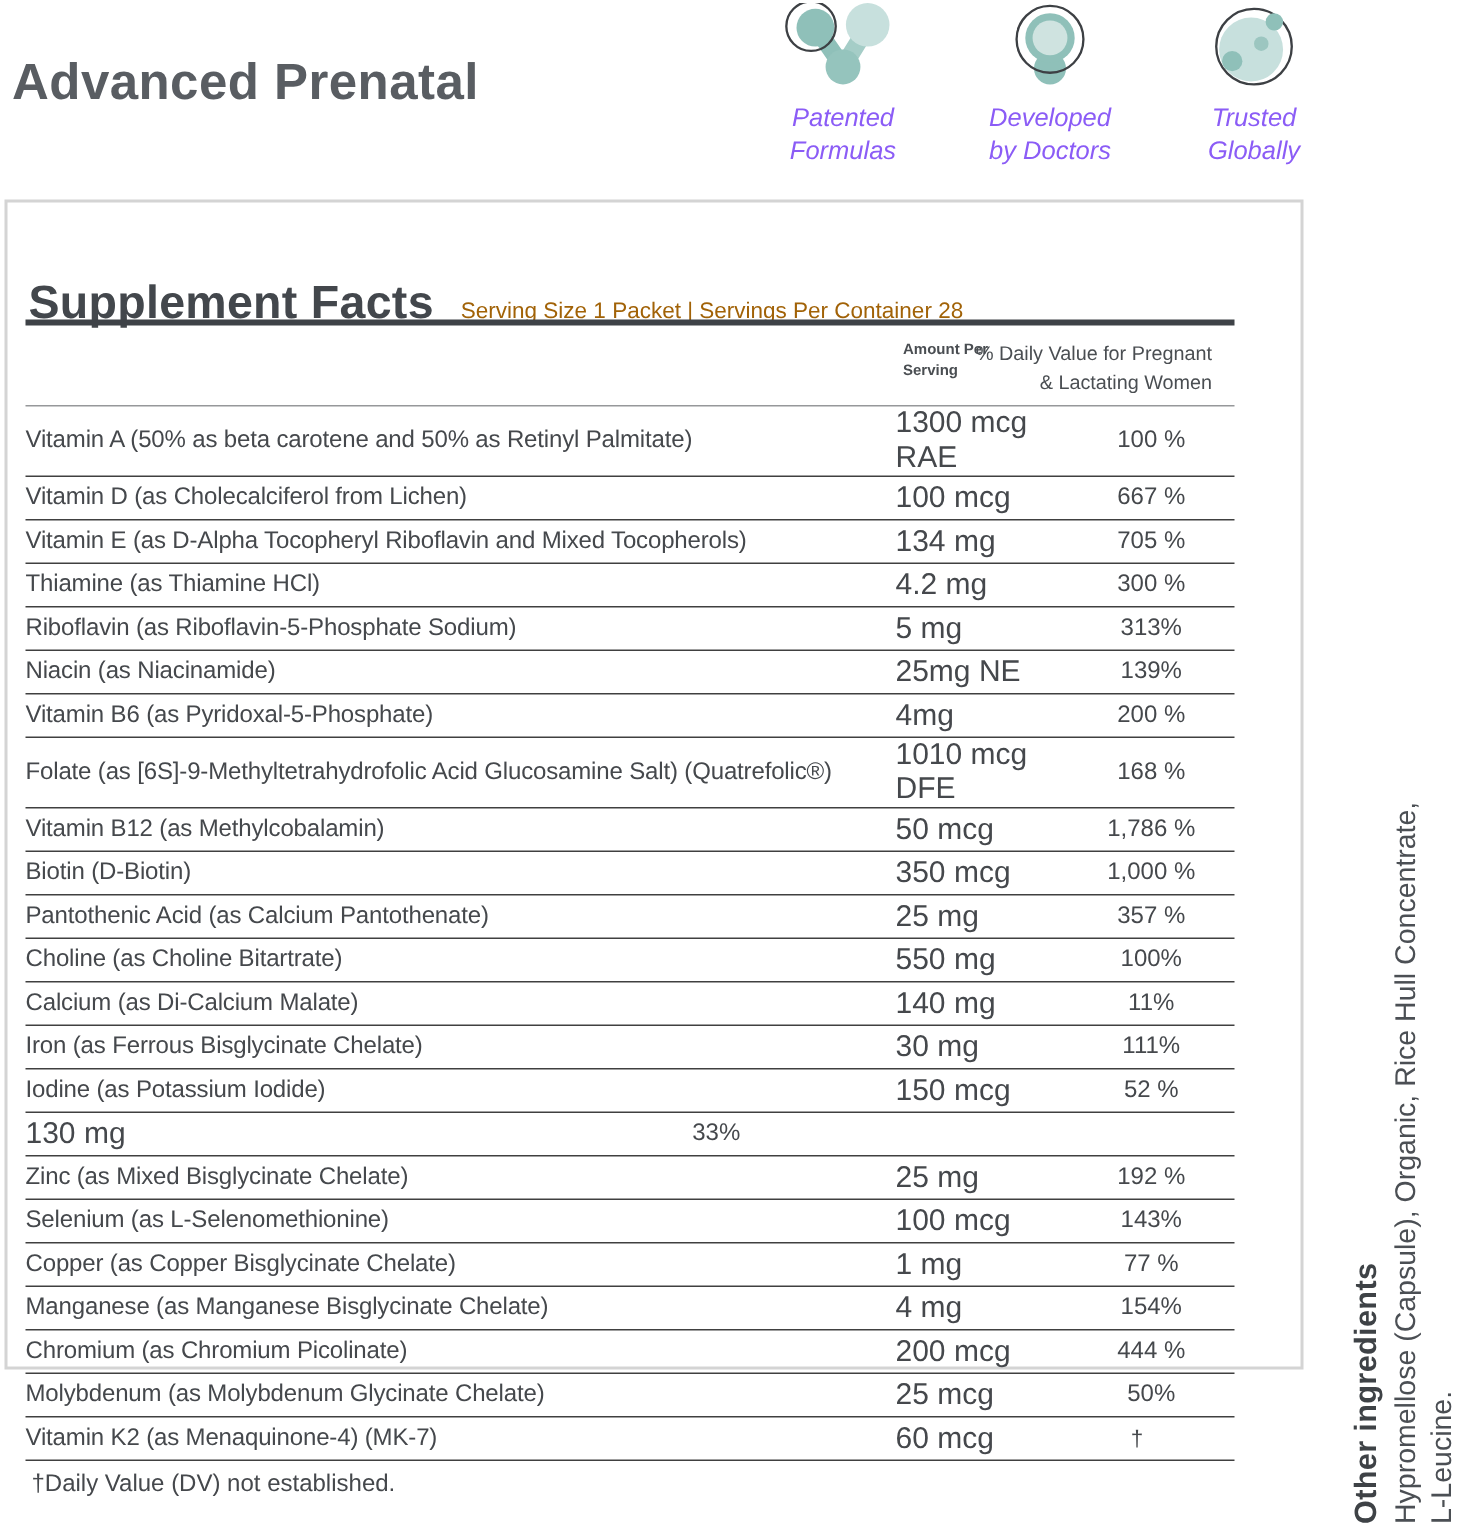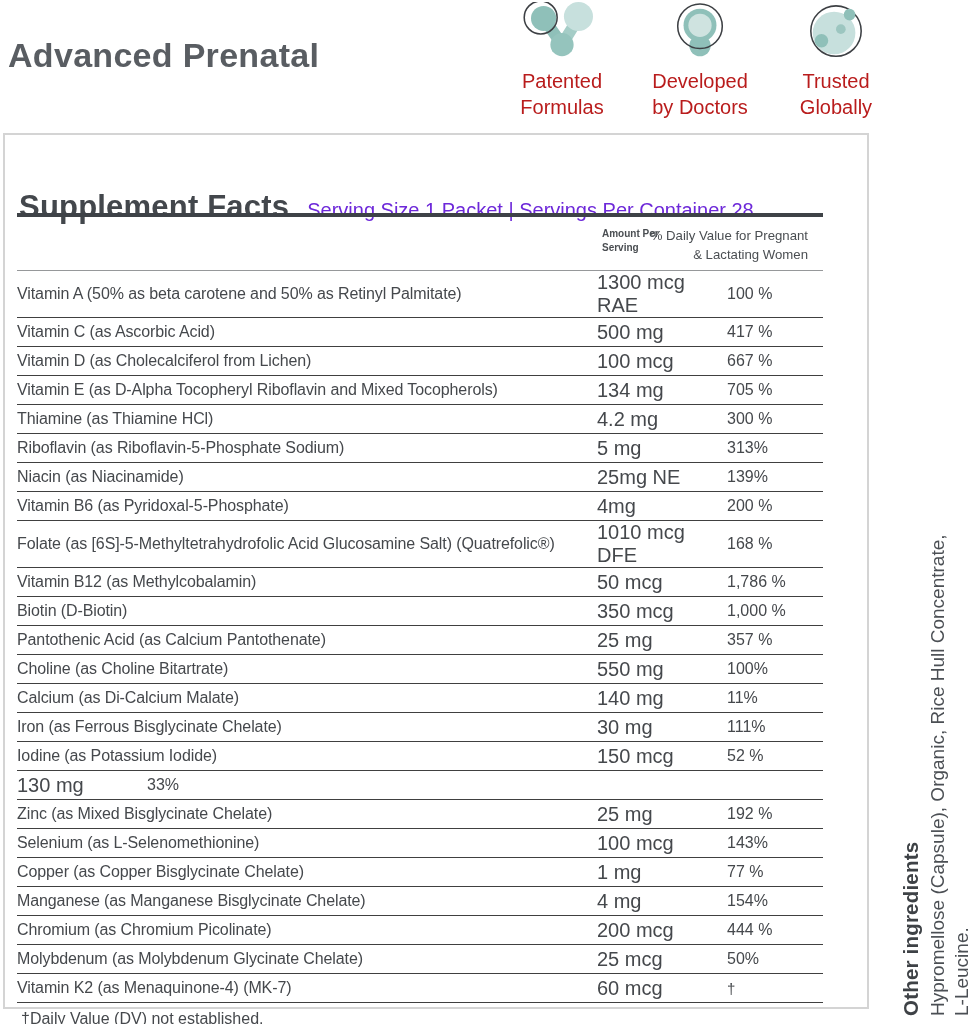--- a/index.html
+++ b/index.html
@@ -12,35 +12,36 @@
   .product-title {
     position:absolute; left:8px; top:36px; margin:0;
     font-size:34px; font-weight:600; letter-spacing:0.3px; color:#595d62;
   }
   .badge { position:absolute; top:2px; width:132px; text-align:center; }
   .badge-1 { left:496px; }
   .badge-2 { left:634px; }
   .badge-3 { left:770px; }
   .badge-icon { height:62px; display:flex; align-items:center; justify-content:center; }
   .badge-label {
-    margin-top:4px; font-size:20px; line-height:1.32; color:#b91c1c;
+    margin-top:4px; font-size:17px; line-height:1.32; color:#8b5cf6;
     white-space:pre-line;
+    font-style:italic;
   }
 
   
   .panel {
-    position:absolute; left:3px; top:133px; width:866px; height:876px;
+    position:absolute; left:3px; top:133px; width:866px; height:780px;
     border:2px solid #d4d4d4; box-sizing:border-box; background:#fff;
   }
   .sf-title-row {
     position:absolute; left:14px; top:20px; display:flex; align-items:baseline; gap:18px;
     white-space:nowrap;
   }
   .sf-title { font-size:31px; font-weight:700; color:#43474c; letter-spacing:0.2px; margin:0; }
-  .sf-serving { font-size:20px; color:#6d28d9;margin-top:44px; }
+  .sf-serving { font-size:15px; color:#a16207;margin-top:44px; }
   .thick-rule {
     position:absolute; left:12px; top:78px; width:806px; height:4px; background:#3e4247;
   }
   .col-headers { position:absolute; left:12px; top:92px; width:806px; height:40px; }
   .col-amount-header {
     position:absolute; left:585px; top:0; font-size:10px; line-height:1.42;
     color:#4a4e52; white-space:pre-line;font-weight:bold;
   }
   .col-dv-header {
     position:absolute; right:15px; top:0; font-size:13.2px; line-height:1.42;
@@ -52,21 +53,21 @@
   }
   .row {
     display:flex; align-items:center; min-height:28px;
     border-bottom:1px solid #404040; padding:0;
   }
   .c-name {
     width:580px; font-size:16px; letter-spacing:-0.1px; line-height:20px;
     color:#45484c; white-space:pre-line; padding:3px 0;
   }
   .c-amount { width:130px; font-size:20px; color:#45484c; }
-  .c-dv { flex:1; text-align:left; padding-right:15px; font-size:16px; color:#45484c; }
+  .c-dv { flex:1; text-align:center; padding-right:15px; font-size:16px; color:#45484c; }
   .c-dv.dagger { padding-right:34px; font-size:15px; }
   .footnote { padding:7px 0 0 4px; font-size:16px; color:#45484c; }
 
   
   .other-ing {
     position:absolute; left:899px; top:1016px; width:648px;
     transform:rotate(-90deg); transform-origin:0 0;
   }
   .other-ing-heading {
     margin:0 0 3px 0; font-size:20.5px; font-weight:700; color:#3e4246; letter-spacing:0.2px;
@@ -139,25 +140,20 @@
   </div>
 
   <div class="rows">
 
   <div class="row">
     <div class="c-name">Vitamin A (50% as beta carotene and 50% as Retinyl Palmitate)</div>
     <div class="c-amount">1300 mcg RAE</div>
     <div class="c-dv">100 %</div>
   </div>
 
-  <div class="row">
-    <div class="c-name">Vitamin C (as Ascorbic Acid)</div>
-    <div class="c-amount">500 mg</div>
-    <div class="c-dv">417 %</div>
-  </div>
 
   <div class="row">
     <div class="c-name">Vitamin D (as Cholecalciferol from Lichen)</div>
     <div class="c-amount">100 mcg</div>
     <div class="c-dv">667 %</div>
   </div>
 
   <div class="row">
     <div class="c-name">Vitamin E (as D-Alpha Tocopheryl Riboflavin and Mixed Tocopherols)</div>
     <div class="c-amount">134 mg</div>
@@ -182,21 +178,21 @@
     <div class="c-dv">139%</div>
   </div>
 
   <div class="row">
     <div class="c-name">Vitamin B6 (as Pyridoxal-5-Phosphate)</div>
     <div class="c-amount">4mg</div>
     <div class="c-dv">200 %</div>
   </div>
 
   <div class="row">
-    <div class="c-name">Folate (as [6S]-5-Methyltetrahydrofolic Acid Glucosamine Salt) (Quatrefolic®)</div>
+    <div class="c-name">Folate (as [6S]-9-Methyltetrahydrofolic Acid Glucosamine Salt) (Quatrefolic®)</div>
     <div class="c-amount">1010 mcg DFE</div>
     <div class="c-dv">168 %</div>
   </div>
 
   <div class="row">
     <div class="c-name">Vitamin B12 (as Methylcobalamin)</div>
     <div class="c-amount">50 mcg</div>
     <div class="c-dv">1,786 %</div>
   </div>
 

